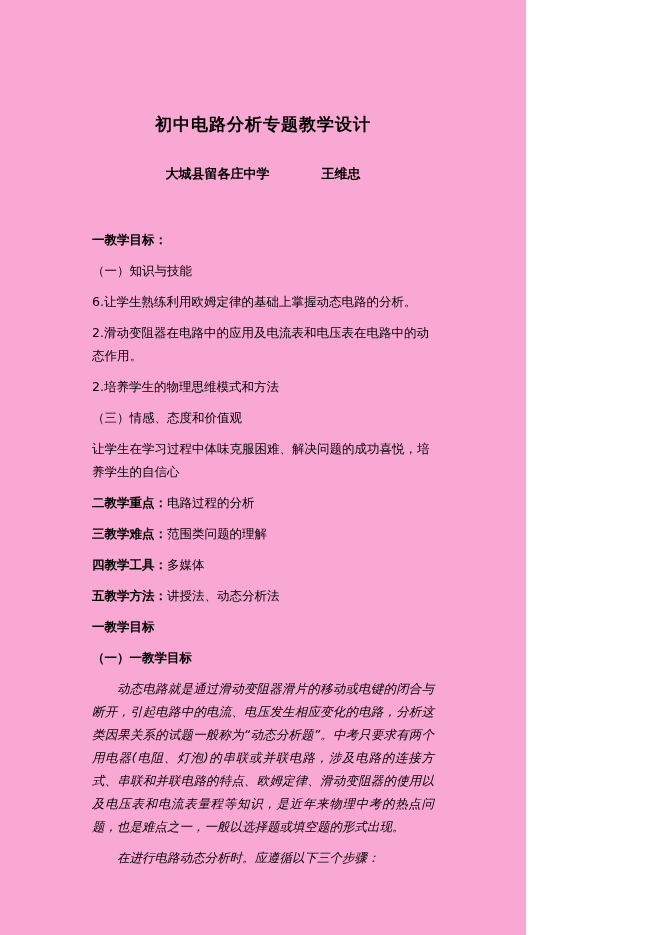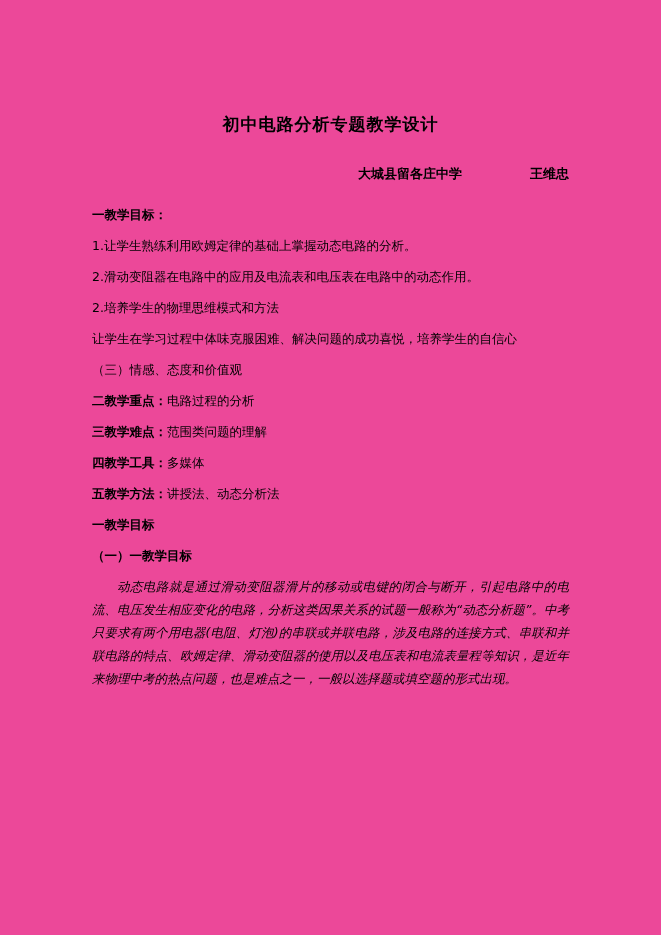--- a/index.html
+++ b/index.html
@@ -9,44 +9,44 @@
   }
   body {
     width: 661px;
     height: 935px;
     font-family: "DejaVu Sans", sans-serif;
     color: #000000;
     overflow: hidden;
   }
   .page {
     box-sizing: border-box;
-    width: 661px;
+    width: 526px;
     height: 935px;
     padding: 113px 92px 16px 92px;
-    background: #ec4899;
+    background: #f9a8d4;
   }
   .doc-title {
     margin: 0;
     font-size: 17px;
     line-height: 22px;
     font-weight: bold;
     text-align: center;
     letter-spacing: 1px;
   }
   .byline {
     margin-top: 30px;
     display: flex;
-    justify-content: flex-end;
-    column-gap: 68px;
+    justify-content: center;
+    column-gap: 52px;
     font-size: 13px;
     line-height: 18px;
     font-weight: bold;
   }
   .content {
-    margin-top: 20px;
+    margin-top: 45px;
     font-size: 12.5px;
   }
   .content p {
     margin: 0 0 8px 0;
     line-height: 23px;
     font-size: 12.5px;
   }
   .bold {
     font-weight: bold;
   }
@@ -68,32 +68,33 @@
 
   <div class="byline">
     <span>大城县留各庄中学</span>
     <span>王维忠</span>
   </div>
 
   <div class="content">
 
     <p class="bold">一教学目标：</p>
 
+    <p>（一）知识与技能</p>
 
-    <p>1.让学生熟练利用欧姆定律的基础上掌握动态电路的分析。</p>
+    <p>6.让学生熟练利用欧姆定律的基础上掌握动态电路的分析。</p>
 
     <p>2.滑动变阻器在电路中的应用及电流表和电压表在电路中的动态作用。</p>
 
 
 
     <p>2.培养学生的物理思维模式和方法</p>
 
+    <p>（三）情感、态度和价值观</p>
+
     <p>让学生在学习过程中体味克服困难、解决问题的成功喜悦，培养学生的自信心</p>
-
-    <p>（三）情感、态度和价值观</p>
 
     <p>
       <span class="label">二教学重点：</span><span>电路过程的分析</span>
     </p>
 
     <p>
       <span class="label">三教学难点：</span><span>范围类问题的理解</span>
     </p>
 
     <p>
@@ -103,16 +104,17 @@
     <p>
       <span class="label">五教学方法：</span><span>讲授法、动态分析法</span>
     </p>
 
     <p class="bold">一教学目标</p>
 
     <p class="bold">（一）一教学目标</p>
 
     <p class="indent">动态电路就是通过滑动变阻器滑片的移动或电键的闭合与断开，引起电路中的电流、电压发生相应变化的电路，分析这类因果关系的试题一般称为“动态分析题”。中考只要求有两个用电器(电阻、灯泡)的串联或并联电路，涉及电路的连接方式、串联和并联电路的特点、欧姆定律、滑动变阻器的使用以及电压表和电流表量程等知识，是近年来物理中考的热点问题，也是难点之一，一般以选择题或填空题的形式出现。</p>
 
+    <p class="indent">在进行电路动态分析时。应遵循以下三个步骤：</p>
 
 
   </div>
 </div>
 
 </body></html>

